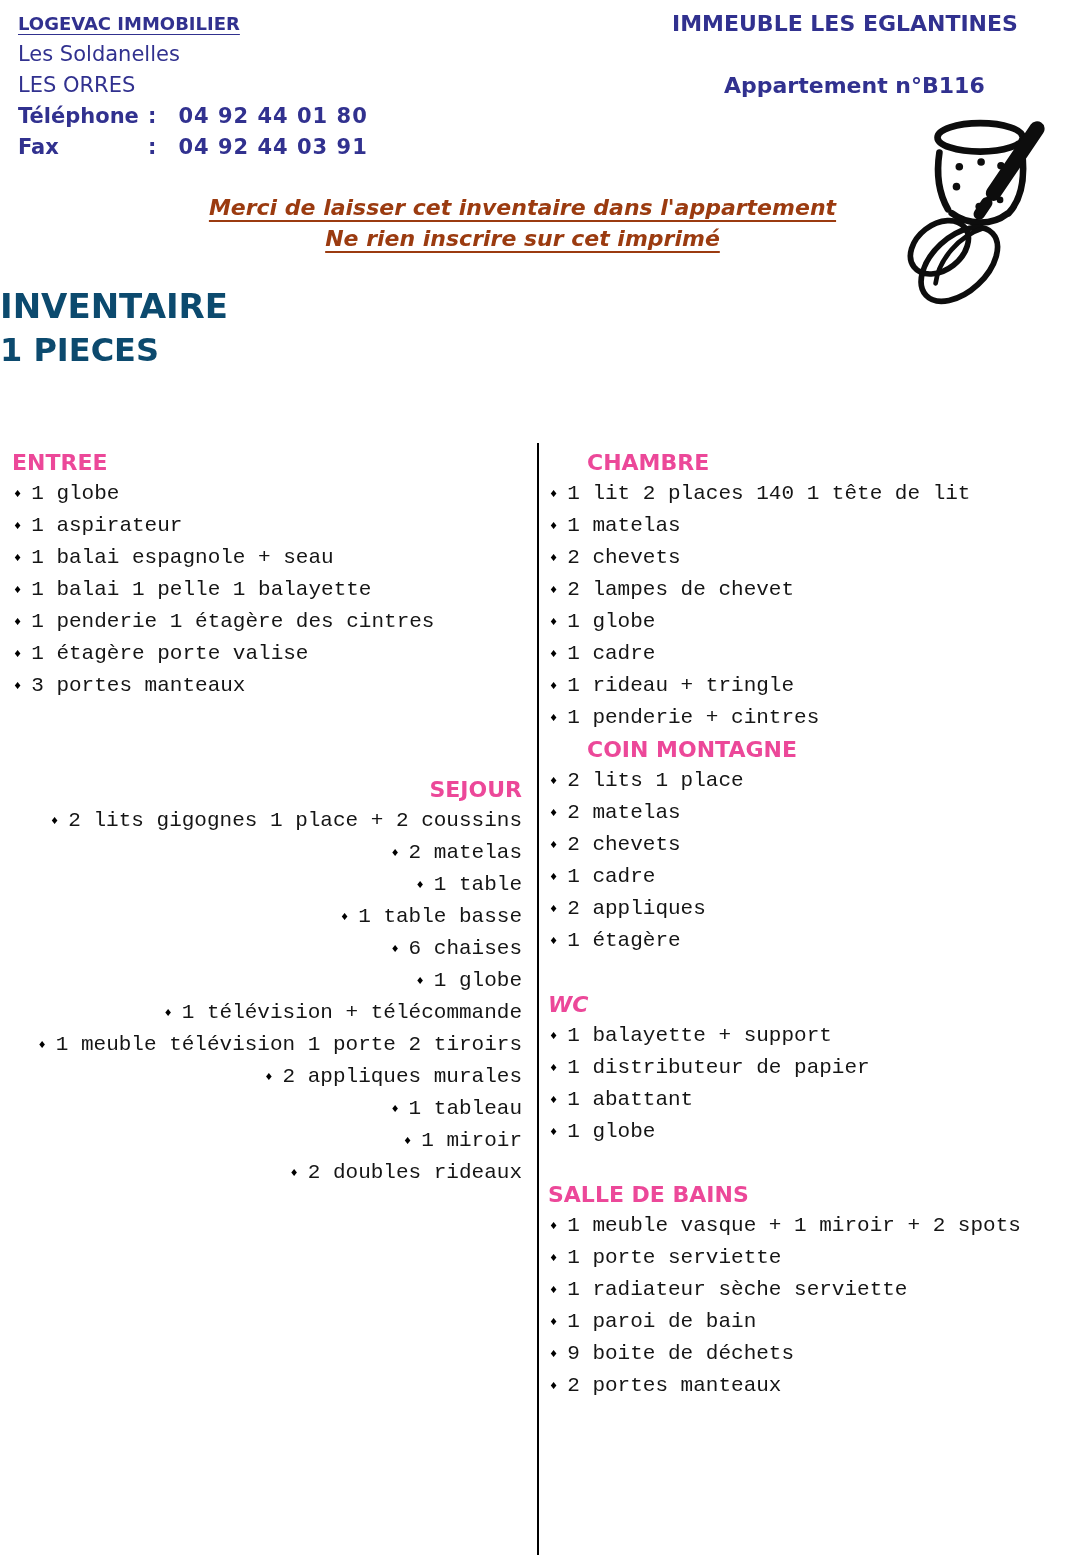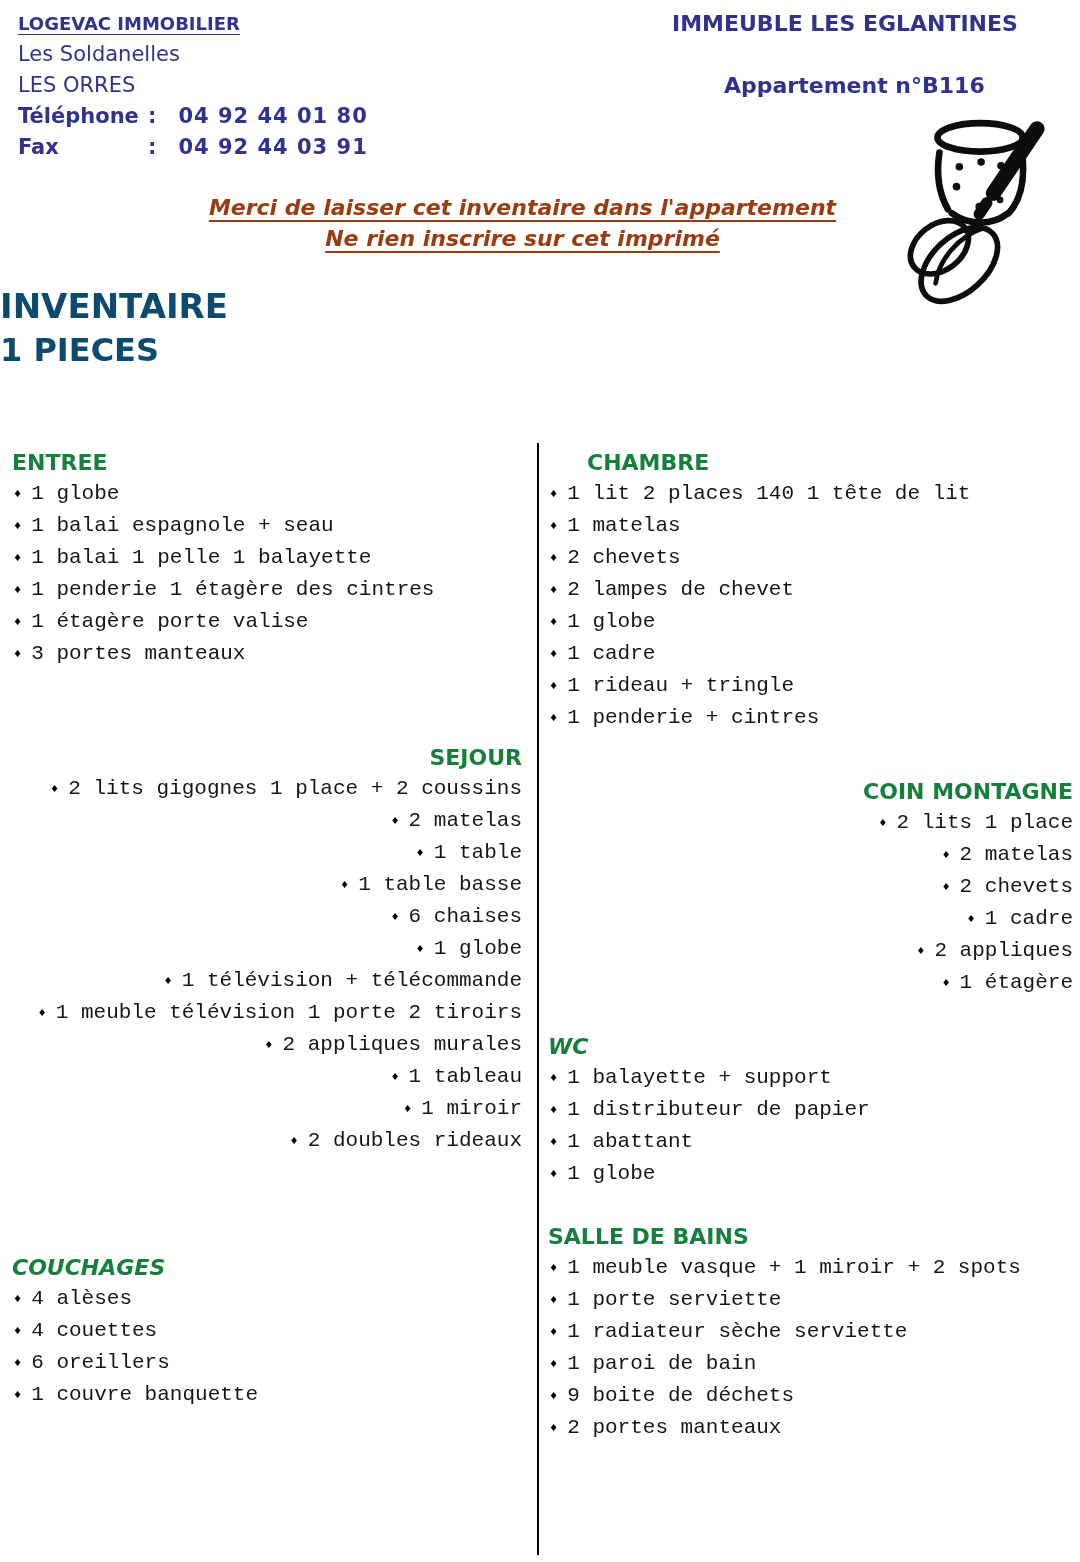--- a/index.html
+++ b/index.html
@@ -34,29 +34,29 @@
 
   
   .illustration{position:absolute;left:893px;top:100px;width:180px;height:215px;}
 
   
   .divider{position:absolute;left:537px;top:443px;width:2px;height:1112px;background:#000;}
   .column{position:absolute;top:447px;}
   .column-left{left:12px;width:510px;}
   .column-right{left:548px;width:525px;}
 
-  .section-title{font-size:22px;font-weight:bold;color:#15803d;line-height:31px;}
+  .section-title{font-size:22px;font-weight:bold;color:#ec4899;line-height:31px;}
   .item-list{list-style:none;margin:0;padding:0 0 0 2px;font-family:Liberation Mono, monospace;}
   .item{font-size:21px;line-height:31px;white-space:nowrap;}
   .bullet{font-size:12px;margin-right:10px;vertical-align:2px;color:#000;}
 
   
   .section-sejour{margin-top:72px;text-align:right;}
   .section-couchages{margin-top:95px;}
-  .section-coin-montagne{margin-top:42px;text-align:right;}
+  .section-coin-montagne{}
   .section-wc{margin-top:32px;}
   .section-salle-de-bains{margin-top:31px;}
   .section-chambre .section-title,
   .section-coin-montagne .section-title{margin-left:39px;}
   .section-couchages .section-title,
   .section-wc .section-title{font-style:italic;}
 </style>
 </head>
 <body>
 
@@ -119,20 +119,21 @@
   <div class="t2">1 PIECES</div>
 </div>
 
 <div class="divider"></div>
 
 <div class="column column-left">
     <div class="section section-entree">
       <div class="section-title">ENTREE</div>
       <ul class="item-list">
         <li class="item"><span class="bullet">♦</span><span>1 globe</span></li>
+        <li class="item"><span class="bullet">♦</span><span>1 aspirateur</span></li>
         <li class="item"><span class="bullet">♦</span><span>1 balai espagnole + seau</span></li>
         <li class="item"><span class="bullet">♦</span><span>1 balai 1 pelle 1 balayette</span></li>
         <li class="item"><span class="bullet">♦</span><span>1 penderie 1 étagère des cintres</span></li>
         <li class="item"><span class="bullet">♦</span><span>1 étagère porte valise</span></li>
         <li class="item"><span class="bullet">♦</span><span>3 portes manteaux</span></li>
       </ul>
     </div>
     <div class="section section-sejour">
       <div class="section-title">SEJOUR</div>
       <ul class="item-list">
@@ -143,29 +144,20 @@
         <li class="item"><span class="bullet">♦</span><span>6 chaises</span></li>
         <li class="item"><span class="bullet">♦</span><span>1 globe</span></li>
         <li class="item"><span class="bullet">♦</span><span>1 télévision + télécommande</span></li>
         <li class="item"><span class="bullet">♦</span><span>1 meuble télévision 1 porte 2 tiroirs</span></li>
         <li class="item"><span class="bullet">♦</span><span>2 appliques murales</span></li>
         <li class="item"><span class="bullet">♦</span><span>1 tableau</span></li>
         <li class="item"><span class="bullet">♦</span><span>1 miroir</span></li>
         <li class="item"><span class="bullet">♦</span><span>2 doubles rideaux</span></li>
       </ul>
     </div>
-    <div class="section section-couchages">
-      <div class="section-title">COUCHAGES</div>
-      <ul class="item-list">
-        <li class="item"><span class="bullet">♦</span><span>4 alèses</span></li>
-        <li class="item"><span class="bullet">♦</span><span>4 couettes</span></li>
-        <li class="item"><span class="bullet">♦</span><span>6 oreillers</span></li>
-        <li class="item"><span class="bullet">♦</span><span>1 couvre banquette</span></li>
-      </ul>
-    </div>
   </div>
 <div class="column column-right">
     <div class="section section-chambre">
       <div class="section-title">CHAMBRE</div>
       <ul class="item-list">
         <li class="item"><span class="bullet">♦</span><span>1 lit 2 places 140 1 tête de lit</span></li>
         <li class="item"><span class="bullet">♦</span><span>1 matelas</span></li>
         <li class="item"><span class="bullet">♦</span><span>2 chevets</span></li>
         <li class="item"><span class="bullet">♦</span><span>2 lampes de chevet</span></li>
         <li class="item"><span class="bullet">♦</span><span>1 globe</span></li>

